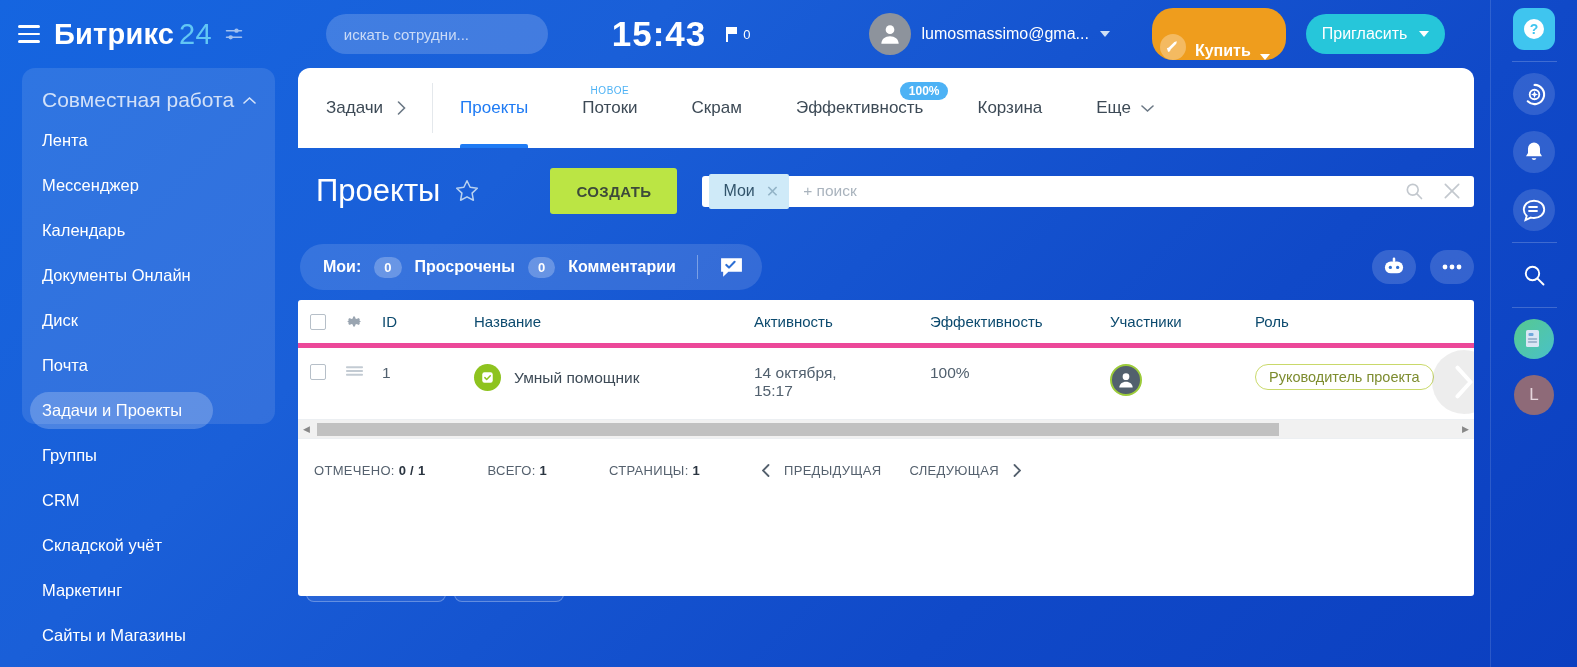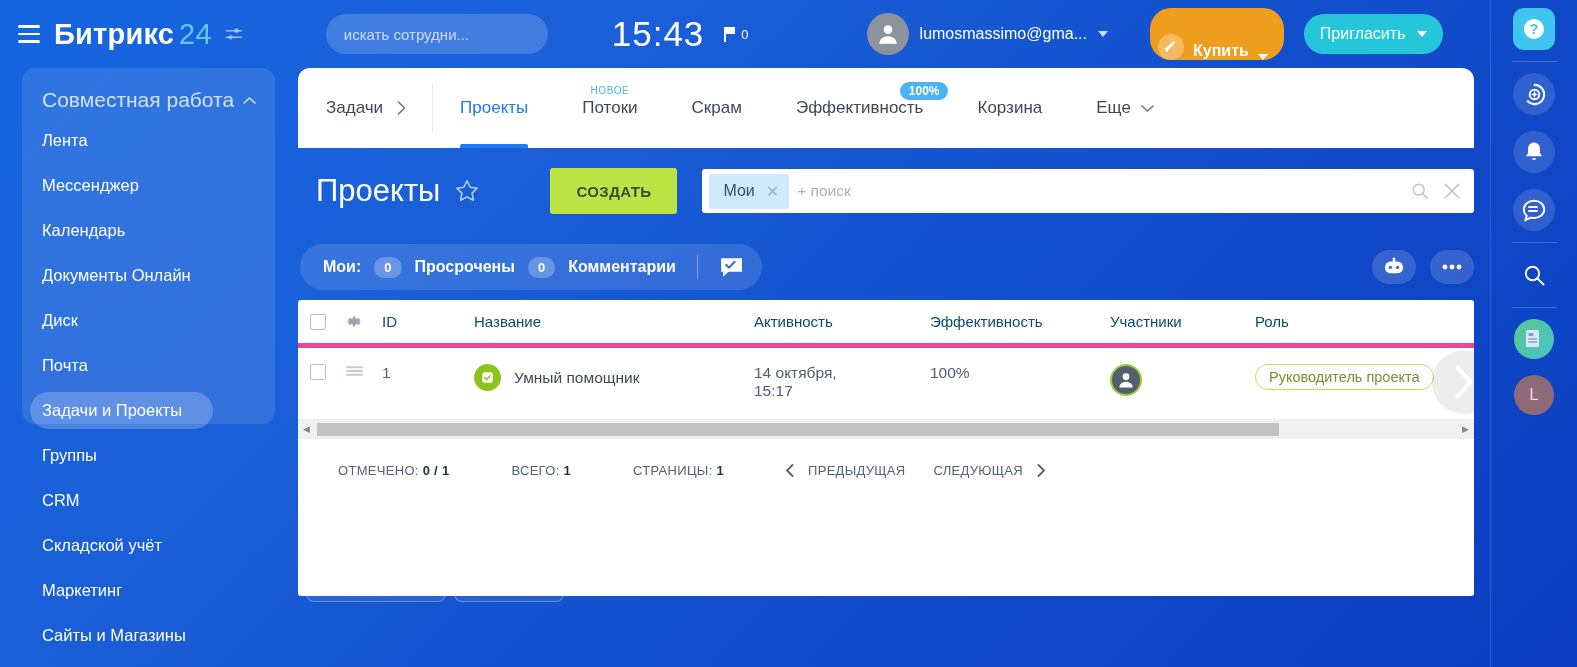--- a/index.html
+++ b/index.html
@@ -40,21 +40,21 @@
     display: flex; align-items: center; padding: 0 14px 0 18px;
     cursor: text;
   }
   .hsearch input {
     flex: 1; background: transparent; border: none; outline: none;
     color: #fff; font-size: 15px; font-family: inherit;
   }
   .hsearch input::placeholder { color: rgba(255,255,255,0.72); }
 
   .clock {
-    margin-left: 64px; font-size: 35px; color: #fff; font-weight: 400;
+    margin-left: 64px; font-size: 35px; color: #fff; font-weight: 700;
     letter-spacing: 1px; white-space: nowrap;
   }
   .flagbox { margin-left: 20px; display: flex; align-items: flex-start; gap: 4px; }
   .flagbox .cnt { color: #fff; font-size: 13px; }
 
   .userbox {
     margin-left: 118px; display: flex; align-items: center; gap: 11px; cursor: pointer;
   }
   .avatar-h {
     width: 42px; height: 42px; border-radius: 50%;
@@ -138,22 +138,22 @@
     height: 86px; display: flex; align-items: center; padding-left: 18px;
   }
   .ptitle { color: #fff; font-size: 31px; font-weight: 300; white-space: nowrap; }
   .star { margin-left: 14px; cursor: pointer; }
   .btn-create {
     margin-left: 70px; height: 46px; background: #bbe544; border-radius: 3px;
     display: flex; align-items: center; justify-content: center; padding: 0 26px;
     color: #3d4a3a; font-size: 15px; font-weight: bold; letter-spacing: .4px; cursor: pointer;
   }
   .filterbar {
-    margin-left: 25px; flex: 1; height: 44px; background: #fff; border-radius: 3px;
-    display: flex; align-items: center; padding: 0 12px 0 7px; 
+    margin-left: 25px; flex: 1; height: 31px; background: #fff; border-radius: 3px;
+    display: flex; align-items: center; padding: 0 12px 0 7px; gap: 6px;
   }
   .chip {
     display: flex; align-items: center; gap: 11px; height: 35px;
     background: #cfeaf8; border-radius: 2px; padding: 0 10px 0 14px;
     color: #31546b; font-size: 16px; cursor: pointer;
   }
   .chip .x { color: #93b4c7; font-size: 16px; }
   .fplaceholder { color: #a9b3bd; font-size: 15.5px; margin-left: 8px; }
   .fspacer { flex: 1; }
   .ficon { opacity: .45; cursor: pointer; margin-left: 12px; }
@@ -224,21 +224,21 @@
     height: 19px; background: #f1f1f1; display: flex; align-items: center;
     border-bottom: 1px solid #eceff2;
   }
   .hs-arrow { width: 17px; display: flex; justify-content: center; color: #888; font-size: 9px; }
   .hs-track { flex: 1; height: 13px; position: relative; background: #f1f1f1; }
   .hs-thumb {
     position: absolute; left: 2px; top: 0; width: 962px; height: 13px; background: #c1c1c1;
   }
 
   .pager {
-    height: 62px; display: flex; align-items: center; padding-left: 40px;
+    height: 62px; display: flex; align-items: center; padding-left: 16px;
     color: #55616e; font-size: 13px; letter-spacing: .3px;
   }
   .pg { margin-right: 62px; white-space: nowrap; }
   .pg b { color: #2a3440; }
   .pg-link { display: flex; align-items: center; gap: 14px; cursor: pointer; margin-right: 28px; }
 
   
   .rail {
     position: absolute; right: 0; top: 0; width: 87px; height: 667px;
     border-left: 1px solid rgba(255,255,255,0.13);

